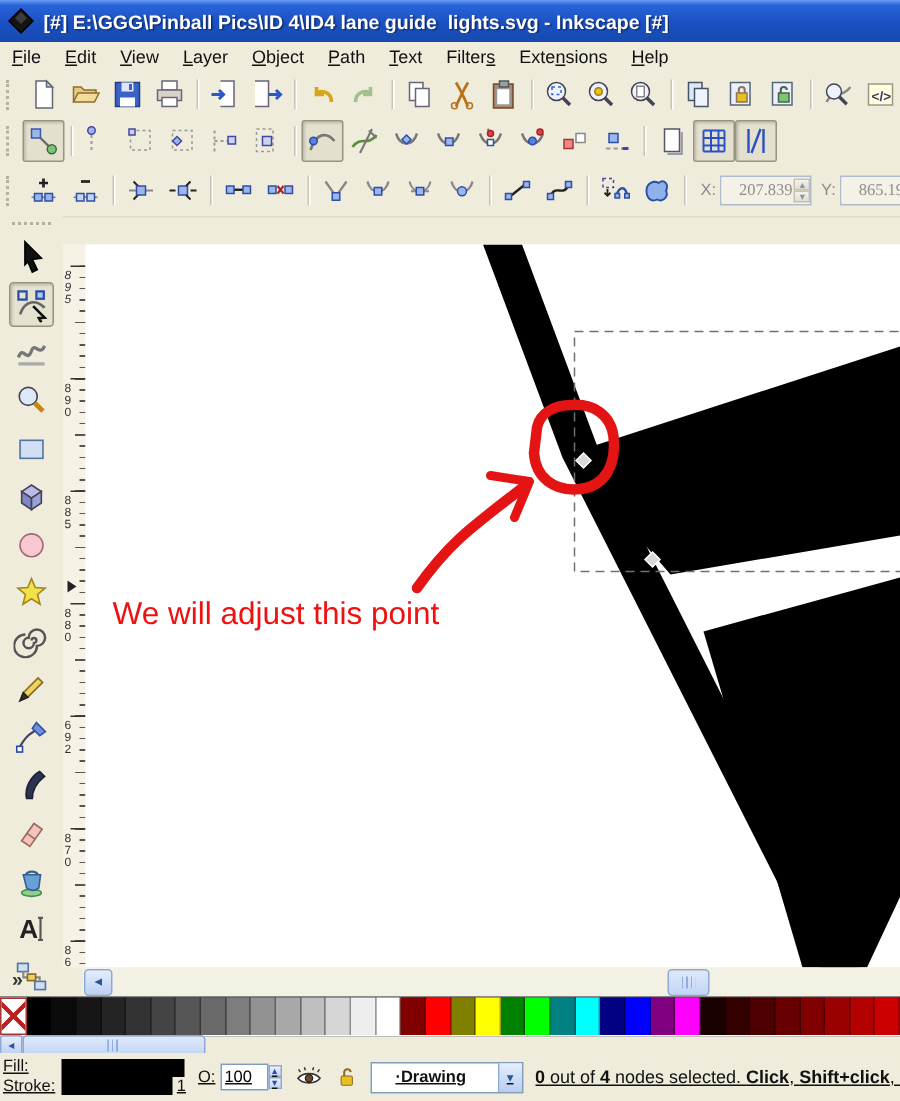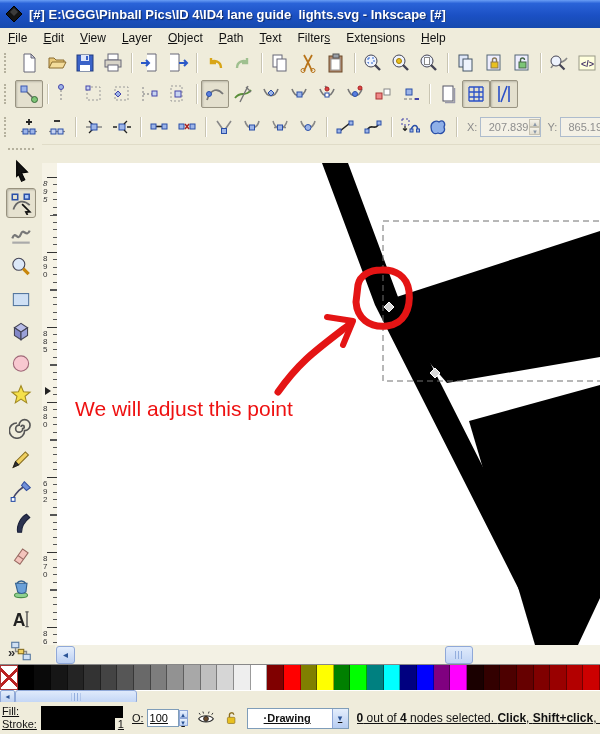--- a/index.html
+++ b/index.html
@@ -23,21 +23,21 @@
   .tb2{top:78px;height:32px;}
   .tb3{top:110px;height:34px;}
   .grip{width:3px;height:20px;border-left:2px dotted #b5b19e;margin:0 6px 0 4px;flex:0 0 auto;}
   .sep{width:1px;height:20px;background:#c9c5b2;box-shadow:1px 0 0 #fff;margin:0 4px;flex:0 0 auto;}
   .tbtn{width:26px;height:26px;display:flex;align-items:center;justify-content:center;
         border:1px solid transparent;border-radius:2px;flex:0 0 auto;}
   .tbtn.pressed{background:#e4e0ce;border:1px solid #999482;box-shadow:inset 1px 1px 2px rgba(0,0,0,.18);}
   .xy-label{font-size:11px;color:#8b8b8b;margin:0 3px 0 6px;}
   .xyfield-wrap{display:flex;align-items:center;border:1px solid #aebccd;background:#f4f1e6;height:18px;}
   .xyfield{width:46px;height:16px;border:0;background:#f4f1e6;color:#8e8e8e;font-size:11px;
-           text-align:right;padding:0 1px;font-family:Liberation Sans, sans-serif;}
+           text-align:right;padding:0 1px;font-family:Liberation Serif, serif;}
   .spincol{display:flex;flex-direction:column;width:11px;}
   .spincol span{height:8px;line-height:8px;font-size:7px;text-align:center;color:#8a97a8;
      background:linear-gradient(180deg,#f5f2e8,#e2ded0);border:1px solid #c5c1b2;box-sizing:border-box;}
   .spincol.blue span{color:#2c5597;background:linear-gradient(180deg,#e8f1fd,#c5d8f6);border:1px solid #8fa8d8;}
   .hruler{position:absolute;left:42px;top:144px;width:558px;height:19px;background:#f6f3e6;
     border-top:1px solid #fff;overflow:hidden;
     background-image:
       repeating-linear-gradient(90deg,#555 0 1px,transparent 1px 7.5px),
       repeating-linear-gradient(90deg,#555 0 1px,transparent 1px 37.5px);
     background-size:100% 4px,100% 7px;background-position:5px 100%,5px 100%;background-repeat:no-repeat;}

